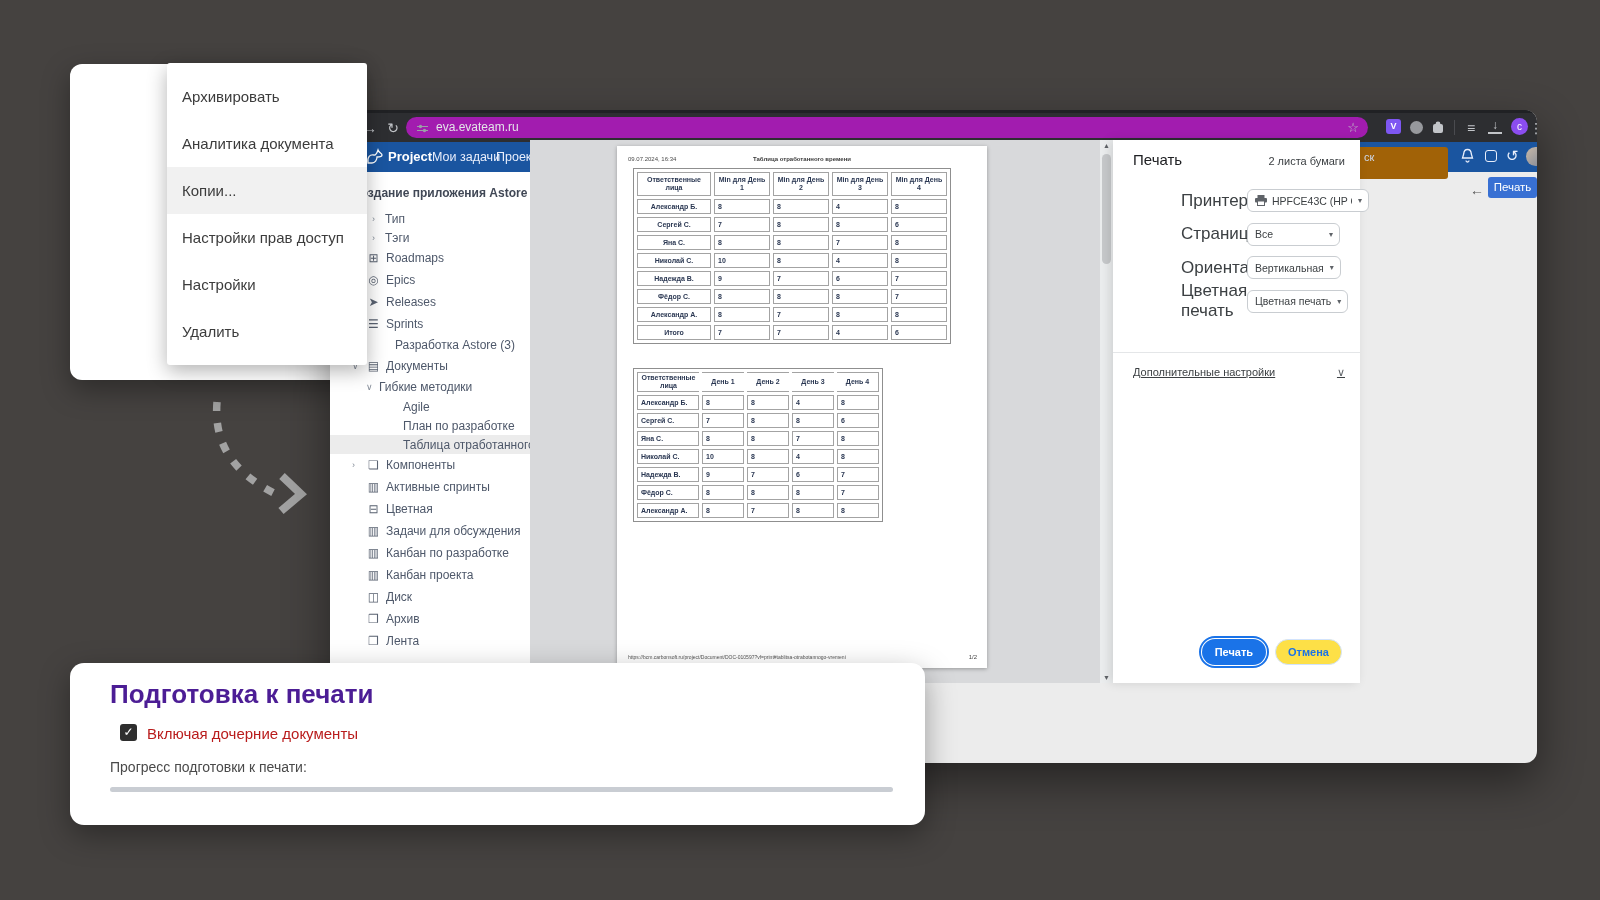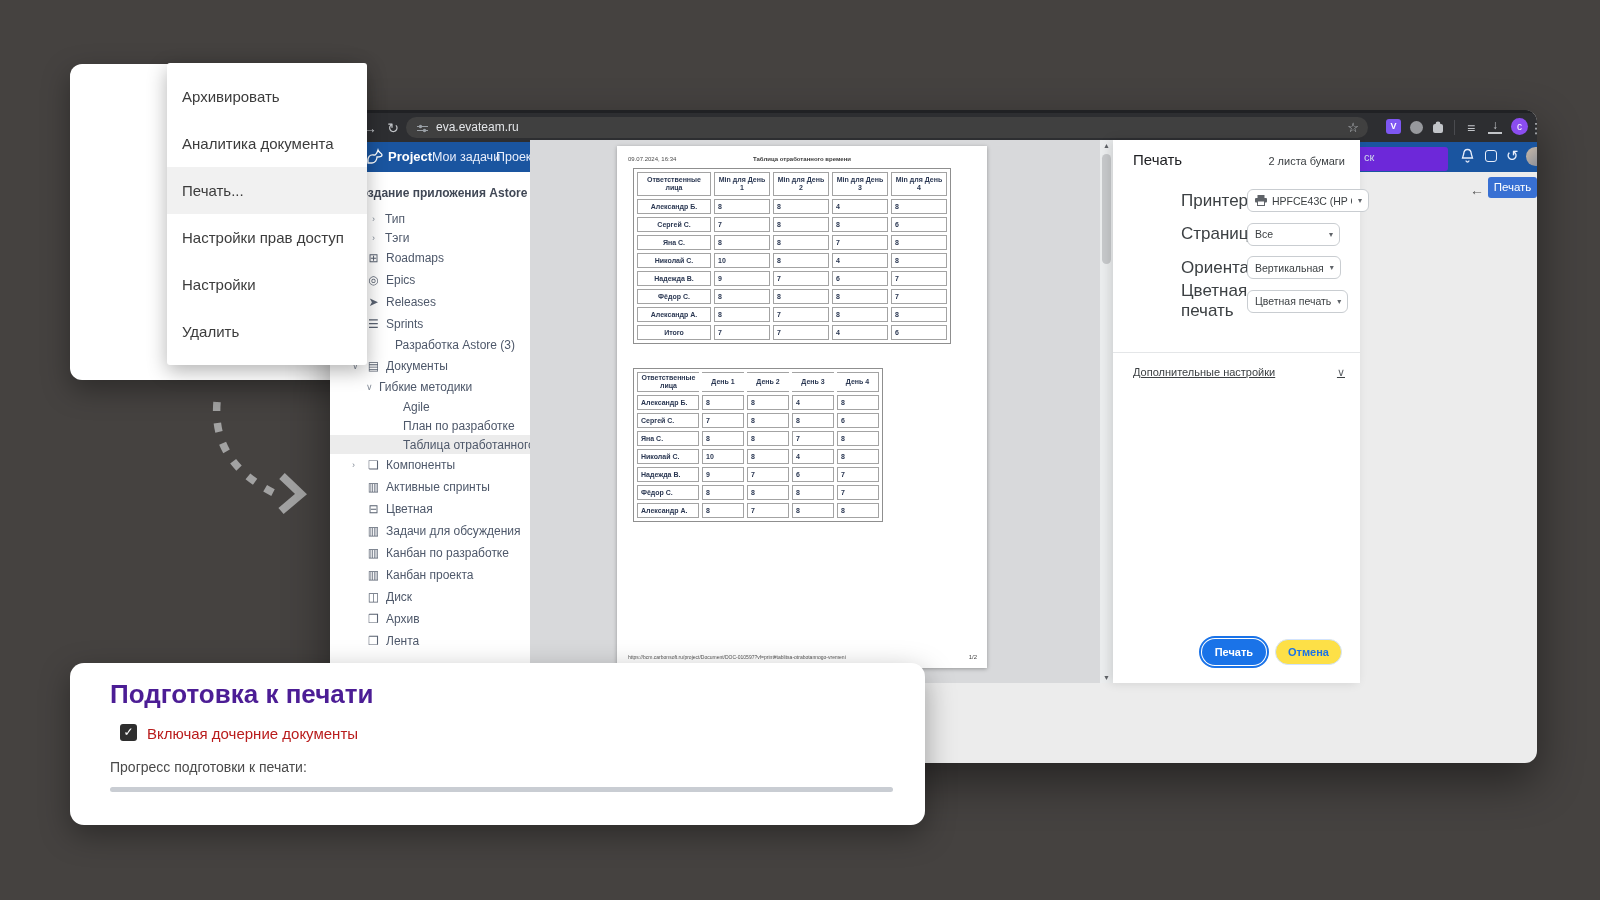--- a/index.html
+++ b/index.html
@@ -14,41 +14,41 @@
   .menu{position:absolute;left:167px;top:63px;width:200px;height:302px;background:#fff;
         border-radius:3px;box-shadow:0 6px 20px rgba(0,0,0,.3);padding-top:10px;box-sizing:border-box;z-index:30;}
   .menu-item{height:47px;display:flex;align-items:center;padding-left:15px;font-size:15px;color:#3c3c3c;
              white-space:nowrap;overflow:hidden;}
   .menu-item.hl{background:#f1f1f1;}
   
   #browser{position:absolute;left:330px;top:110px;width:1207px;height:653px;border-radius:12px;overflow:hidden;
            background:#ececec;box-shadow:0 18px 45px rgba(0,0,0,.45);z-index:10;}
   .toolbar{position:absolute;left:0;top:0;right:0;height:32px;background:#2d2e31;border-top:3px solid #202124;box-sizing:border-box;}
   .tbi{position:absolute;top:4px;width:20px;height:22px;line-height:22px;text-align:center;color:#c2c5c9;font-size:14px;}
-  .urlpill{position:absolute;left:76px;top:4px;width:962px;height:21px;background:#404040;border-radius:11px;
+  .urlpill{position:absolute;left:76px;top:4px;width:962px;height:21px;background:#a21caf;border-radius:11px;
            color:#e3e5e8;font-size:12px;line-height:21px;padding-left:30px;box-sizing:border-box;}
   .pill-ic{position:absolute;left:10px;top:4px;}
   .pill-star{position:absolute;right:9px;top:0;color:#bdc1c6;font-size:13px;}
   .vbadge{position:absolute;left:1056px;top:6px;width:15px;height:15px;background:#7e57f2;border-radius:3px;
           color:#fff;font-size:9px;font-weight:700;text-align:center;line-height:15px;}
   .globe{position:absolute;left:1080px;top:8px;width:13px;height:13px;border-radius:50%;background:#97999d;}
   .pz{position:absolute;left:1101px;top:7px;}
   .tsep{position:absolute;left:1124px;top:7px;width:1px;height:15px;background:#4a4b4f;}
   .dl{position:absolute;left:1158px;top:5px;width:14px;height:16px;color:#c2c5c9;font-size:12px;text-align:center;
       line-height:14px;border-bottom:2px solid #c2c5c9;box-sizing:border-box;}
   .cava{position:absolute;left:1181px;top:5px;width:17px;height:17px;border-radius:50%;background:#8b4df0;
         color:#fff;font-size:10px;text-align:center;line-height:17px;}
   
   .appbar{position:absolute;left:0;top:32px;right:0;height:30px;background:#1a55a0;}
   .grid9{position:absolute;left:11px;top:8px;}
   .logo{position:absolute;left:34px;top:4px;}
   .prod{position:absolute;left:58px;top:7px;color:#fff;font-size:13px;font-weight:700;}
   .nav1{position:absolute;left:102px;top:8px;color:#e8eefb;font-size:12.5px;}
   .nav2{position:absolute;left:166px;top:8px;color:#e8eefb;font-size:12.5px;}
-  .searchbox{position:absolute;left:1010px;top:5px;width:108px;height:24px;background:#6d28d9;border-radius:3px;
+  .searchbox{position:absolute;left:1010px;top:5px;width:108px;height:32px;background:#a16207;border-radius:3px;
              color:#cfd9ea;font-size:11px;line-height:20px;padding-left:24px;box-sizing:border-box;}
   .bellw{position:absolute;left:1130px;top:6px;}
   .noteic{position:absolute;left:1155px;top:8px;width:12px;height:12px;border:1.6px solid #e8eefb;border-radius:3px;box-sizing:border-box;}
   .histic{position:absolute;left:1176px;top:5px;color:#e8eefb;font-size:15px;}
   .uava{position:absolute;left:1196px;top:5px;width:19px;height:19px;border-radius:50%;
         background:linear-gradient(135deg,#c9b9a8,#7d8696);}
   
   .sidebar{position:absolute;left:0;top:62px;width:200px;bottom:0;background:#fff;overflow:hidden;}
   .sb-header{margin:14px 0 9px 22px;font-size:12px;font-weight:600;color:#414856;white-space:nowrap;}
   .si{display:flex;align-items:center;font-size:12px;color:#4e586a;white-space:nowrap;overflow:hidden;}
@@ -516,21 +516,21 @@
       <div class="p-btns">
         <div class="btn-p">Печать</div>
         <div class="btn-c">Отмена</div>
       </div>
     </div>
   </div>
 
   <div class="menu" id="ctx-menu">
       <div class="menu-item">Архивировать</div>
       <div class="menu-item">Аналитика документа</div>
-      <div class="menu-item hl">Печать...</div>
+      <div class="menu-item hl">Копии...</div>
       <div class="menu-item">Настройки прав доступ</div>
       <div class="menu-item">Настройки</div>
       <div class="menu-item">Удалить</div>
     </div>
 
   <div class="pcard">
     <div class="pc-title">Подготовка к печати</div>
     <div class="pc-check">✓</div>
     <div class="pc-chlabel">Включая дочерние документы</div>
     <div class="pc-plabel">Прогресс подготовки к печати:</div>

